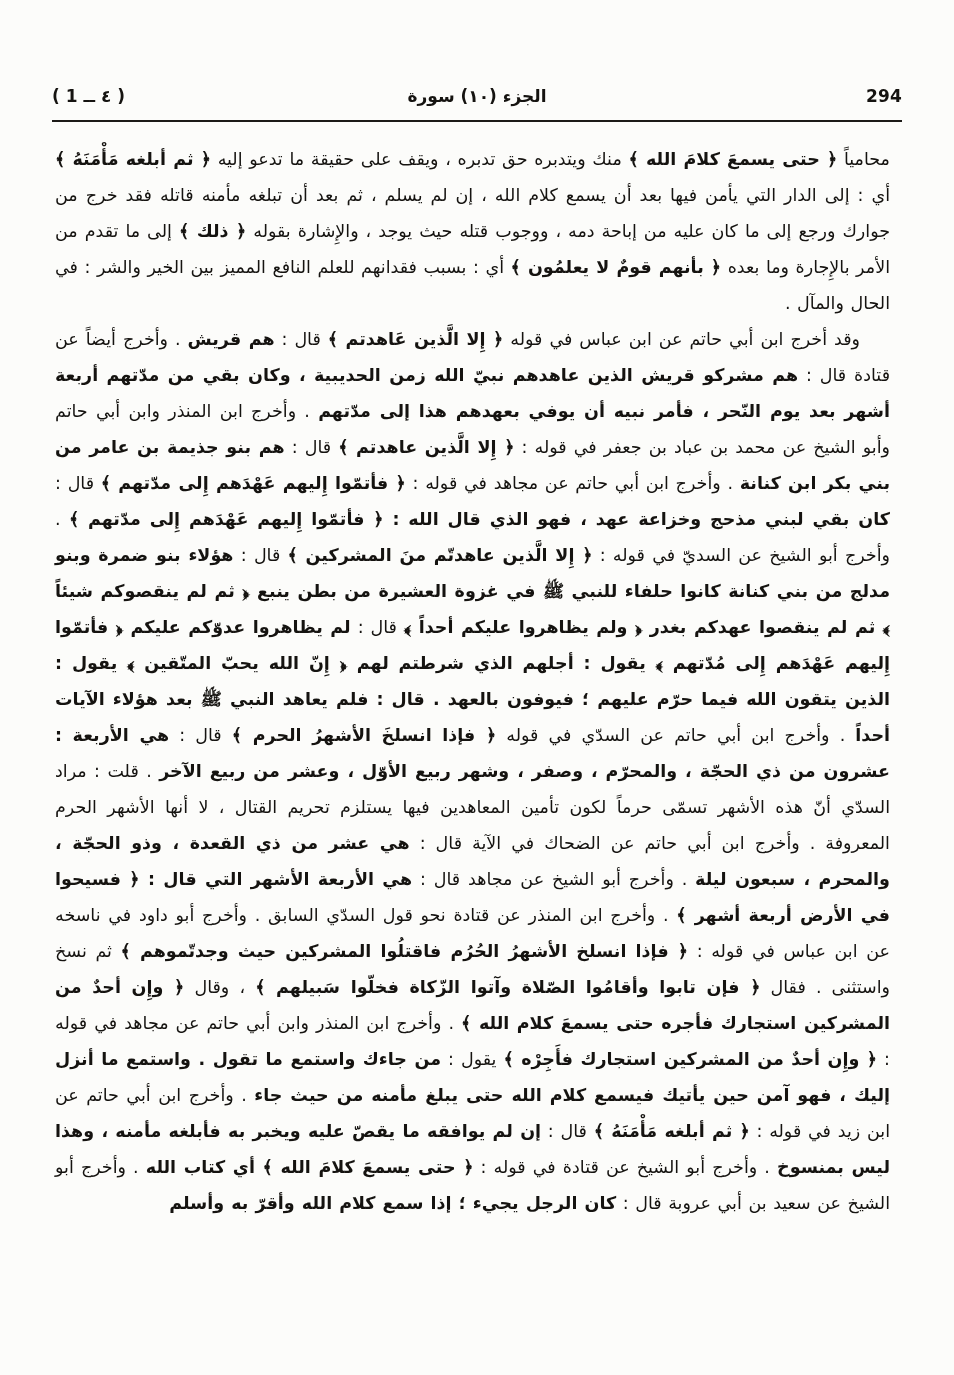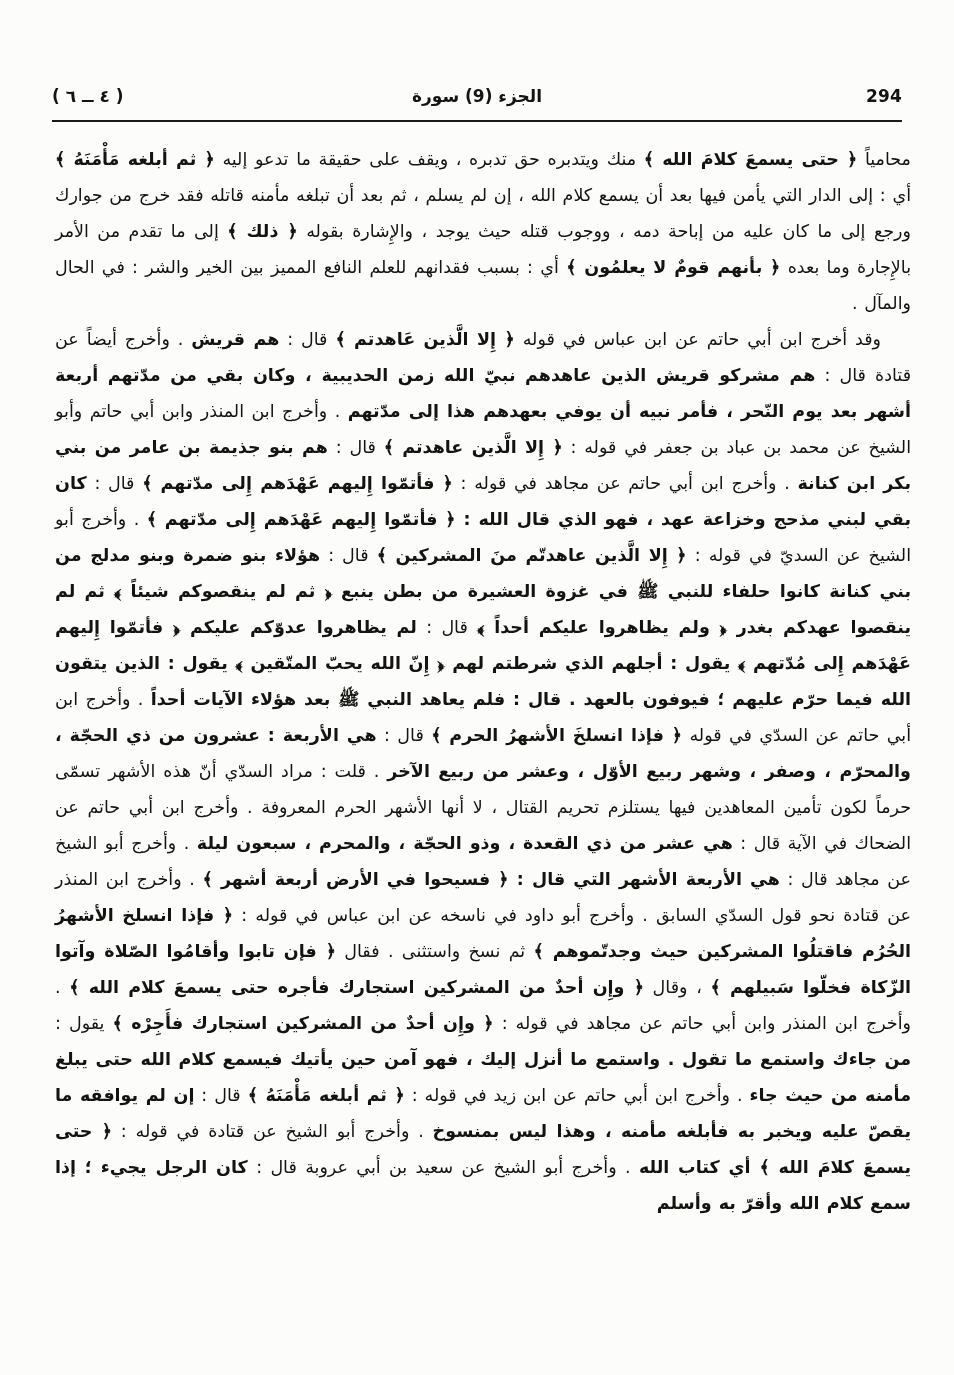--- a/index.html
+++ b/index.html
@@ -47,21 +47,21 @@
     border-top: 2px solid #1c1a17;
   }
   .ltr-override {
     direction: ltr;
     unicode-bidi: bidi-override;
     display: inline-block;
   }
   .body-text {
     position: absolute;
     top: 141px;
-    right: 43px;
+    right: 64px;
     left: 55px;
     direction: rtl;
     text-align: justify;
     font-size: 17.5px;
     line-height: 36px;
     word-spacing: 1px;
   }
   .para {
     margin: 0;
   }
@@ -71,23 +71,23 @@
   .b {
     font-weight: 700;
   }
 </style>
 </head>
 <body>
 
 <div class="page">
 
   <div class="page-header">
-    <span class="center">الجزء (9) سورة</span>
+    <span class="center">الجزء (١٠) سورة</span>
     <span>294</span>
-    <span class="ltr-override">( ٦ ــ ٤ )</span>
+    <span class="ltr-override">( 1 ــ ٤ )</span>
   </div>
 
   <div class="header-rule"></div>
 
   <div class="body-text">
       <p class="para"><span>محامياً </span><span class="b">﴿ حتى يسمعَ كلامَ الله ﴾</span><span> منك ويتدبره حق تدبره ، ويقف على حقيقة ما تدعو إليه </span><span class="b">﴿ ثم أبلغه مَأْمَنَهُ ﴾</span><span> أي : إلى الدار التي يأمن فيها بعد أن يسمع كلام الله ، إن لم يسلم ، ثم بعد أن تبلغه مأمنه قاتله فقد خرج من جوارك ورجع إلى ما كان عليه من إباحة دمه ، ووجوب قتله حيث يوجد ، والإِشارة بقوله </span><span class="b">﴿ ذلك ﴾</span><span> إلى ما تقدم من الأمر بالإِجارة وما بعده </span><span class="b">﴿ بأنهم قومٌ لا يعلمُون ﴾</span><span> أي : بسبب فقدانهم للعلم النافع المميز بين الخير والشر : في الحال والمآل .</span></p>
       <p class="para indent"><span>وقد أخرج ابن أبي حاتم عن ابن عباس في قوله </span><span class="b">﴿ إِلا الَّذين عَاهدتم ﴾</span><span> قال : </span><span class="b">هم قريش</span><span> . وأخرج أيضاً عن قتادة قال : </span><span class="b">هم مشركو قريش الذين عاهدهم نبيّ الله زمن الحديبية ، وكان بقي من مدّتهم أربعة أشهر بعد يوم النّحر ، فأمر نبيه أن يوفي بعهدهم هذا إلى مدّتهم</span><span> . وأخرج ابن المنذر وابن أبي حاتم وأبو الشيخ عن محمد بن عباد بن جعفر في قوله : </span><span class="b">﴿ إِلا الَّذين عاهدتم ﴾</span><span> قال : </span><span class="b">هم بنو جذيمة بن عامر من بني بكر ابن كنانة</span><span> . وأخرج ابن أبي حاتم عن مجاهد في قوله : </span><span class="b">﴿ فأتمّوا إِليهم عَهْدَهم إِلى مدّتهم ﴾</span><span> قال : </span><span class="b">كان بقي لبني مذحج وخزاعة عهد ، فهو الذي قال الله : </span><span class="b">﴿ فأتمّوا إِليهم عَهْدَهم إِلى مدّتهم ﴾</span><span> . وأخرج أبو الشيخ عن السديّ في قوله : </span><span class="b">﴿ إِلا الَّذين عاهدتّم منَ المشركين ﴾</span><span> قال : </span><span class="b">هؤلاء بنو ضمرة وبنو مدلج من بني كنانة كانوا حلفاء للنبي ﷺ في غزوة العشيرة من بطن ينبع </span><span class="b">﴿ ثم لم ينقصوكم شيئاً ﴾</span><span class="b"> ثم لم ينقصوا عهدكم بغدر </span><span class="b">﴿ ولم يظاهروا عليكم أحداً ﴾</span><span> قال : </span><span class="b">لم يظاهروا عدوّكم عليكم </span><span class="b">﴿ فأتمّوا إِليهم عَهْدَهم إِلى مُدّتهم ﴾</span><span class="b"> يقول : أجلهم الذي شرطتم لهم </span><span class="b">﴿ إِنّ الله يحبّ المتّقين ﴾</span><span class="b"> يقول : الذين يتقون الله فيما حرّم عليهم ؛ فيوفون بالعهد . قال : فلم يعاهد النبي ﷺ بعد هؤلاء الآيات أحداً</span><span> . وأخرج ابن أبي حاتم عن السدّي في قوله </span><span class="b">﴿ فإذا انسلخَ الأشهرُ الحرم ﴾</span><span> قال : </span><span class="b">هي الأربعة : عشرون من ذي الحجّة ، والمحرّم ، وصفر ، وشهر ربيع الأوّل ، وعشر من ربيع الآخر</span><span> . قلت : مراد السدّي أنّ هذه الأشهر تسمّى حرماً لكون تأمين المعاهدين فيها يستلزم تحريم القتال ، لا أنها الأشهر الحرم المعروفة . وأخرج ابن أبي حاتم عن الضحاك في الآية قال : </span><span class="b">هي عشر من ذي القعدة ، وذو الحجّة ، والمحرم ، سبعون ليلة</span><span> . وأخرج أبو الشيخ عن مجاهد قال : </span><span class="b">هي الأربعة الأشهر التي قال : </span><span class="b">﴿ فسيحوا في الأرض أربعة أشهر ﴾</span><span> . وأخرج ابن المنذر عن قتادة نحو قول السدّي السابق . وأخرج أبو داود في ناسخه عن ابن عباس في قوله : </span><span class="b">﴿ فإذا انسلخ الأشهرُ الحُرُم فاقتلُوا المشركين حيث وجدتّموهم ﴾</span><span> ثم نسخ واستثنى . فقال </span><span class="b">﴿ فإن تابوا وأقامُوا الصّلاة وآتوا الزّكاة فخلّوا سَبيلهم ﴾</span><span> ، وقال </span><span class="b">﴿ وإِن أحدٌ من المشركين استجارك فأجره حتى يسمعَ كلام الله ﴾</span><span> . وأخرج ابن المنذر وابن أبي حاتم عن مجاهد في قوله : </span><span class="b">﴿ وإِن أحدٌ من المشركين استجارك فأَجِرْه ﴾</span><span> يقول : </span><span class="b">من جاءك واستمع ما تقول . واستمع ما أنزل إليك ، فهو آمن حين يأتيك فيسمع كلام الله حتى يبلغ مأمنه من حيث جاء</span><span> . وأخرج ابن أبي حاتم عن ابن زيد في قوله : </span><span class="b">﴿ ثم أبلغه مَأْمَنَهُ ﴾</span><span> قال : </span><span class="b">إن لم يوافقه ما يقصّ عليه ويخبر به فأبلغه مأمنه ، وهذا ليس بمنسوخ</span><span> . وأخرج أبو الشيخ عن قتادة في قوله : </span><span class="b">﴿ حتى يسمعَ كلامَ الله ﴾</span><span class="b"> أي كتاب الله</span><span> . وأخرج أبو الشيخ عن سعيد بن أبي عروبة قال : </span><span class="b">كان الرجل يجيء ؛ إذا سمع كلام الله وأقرّ به وأسلم</span></p>
     </div>
 
 </div>

